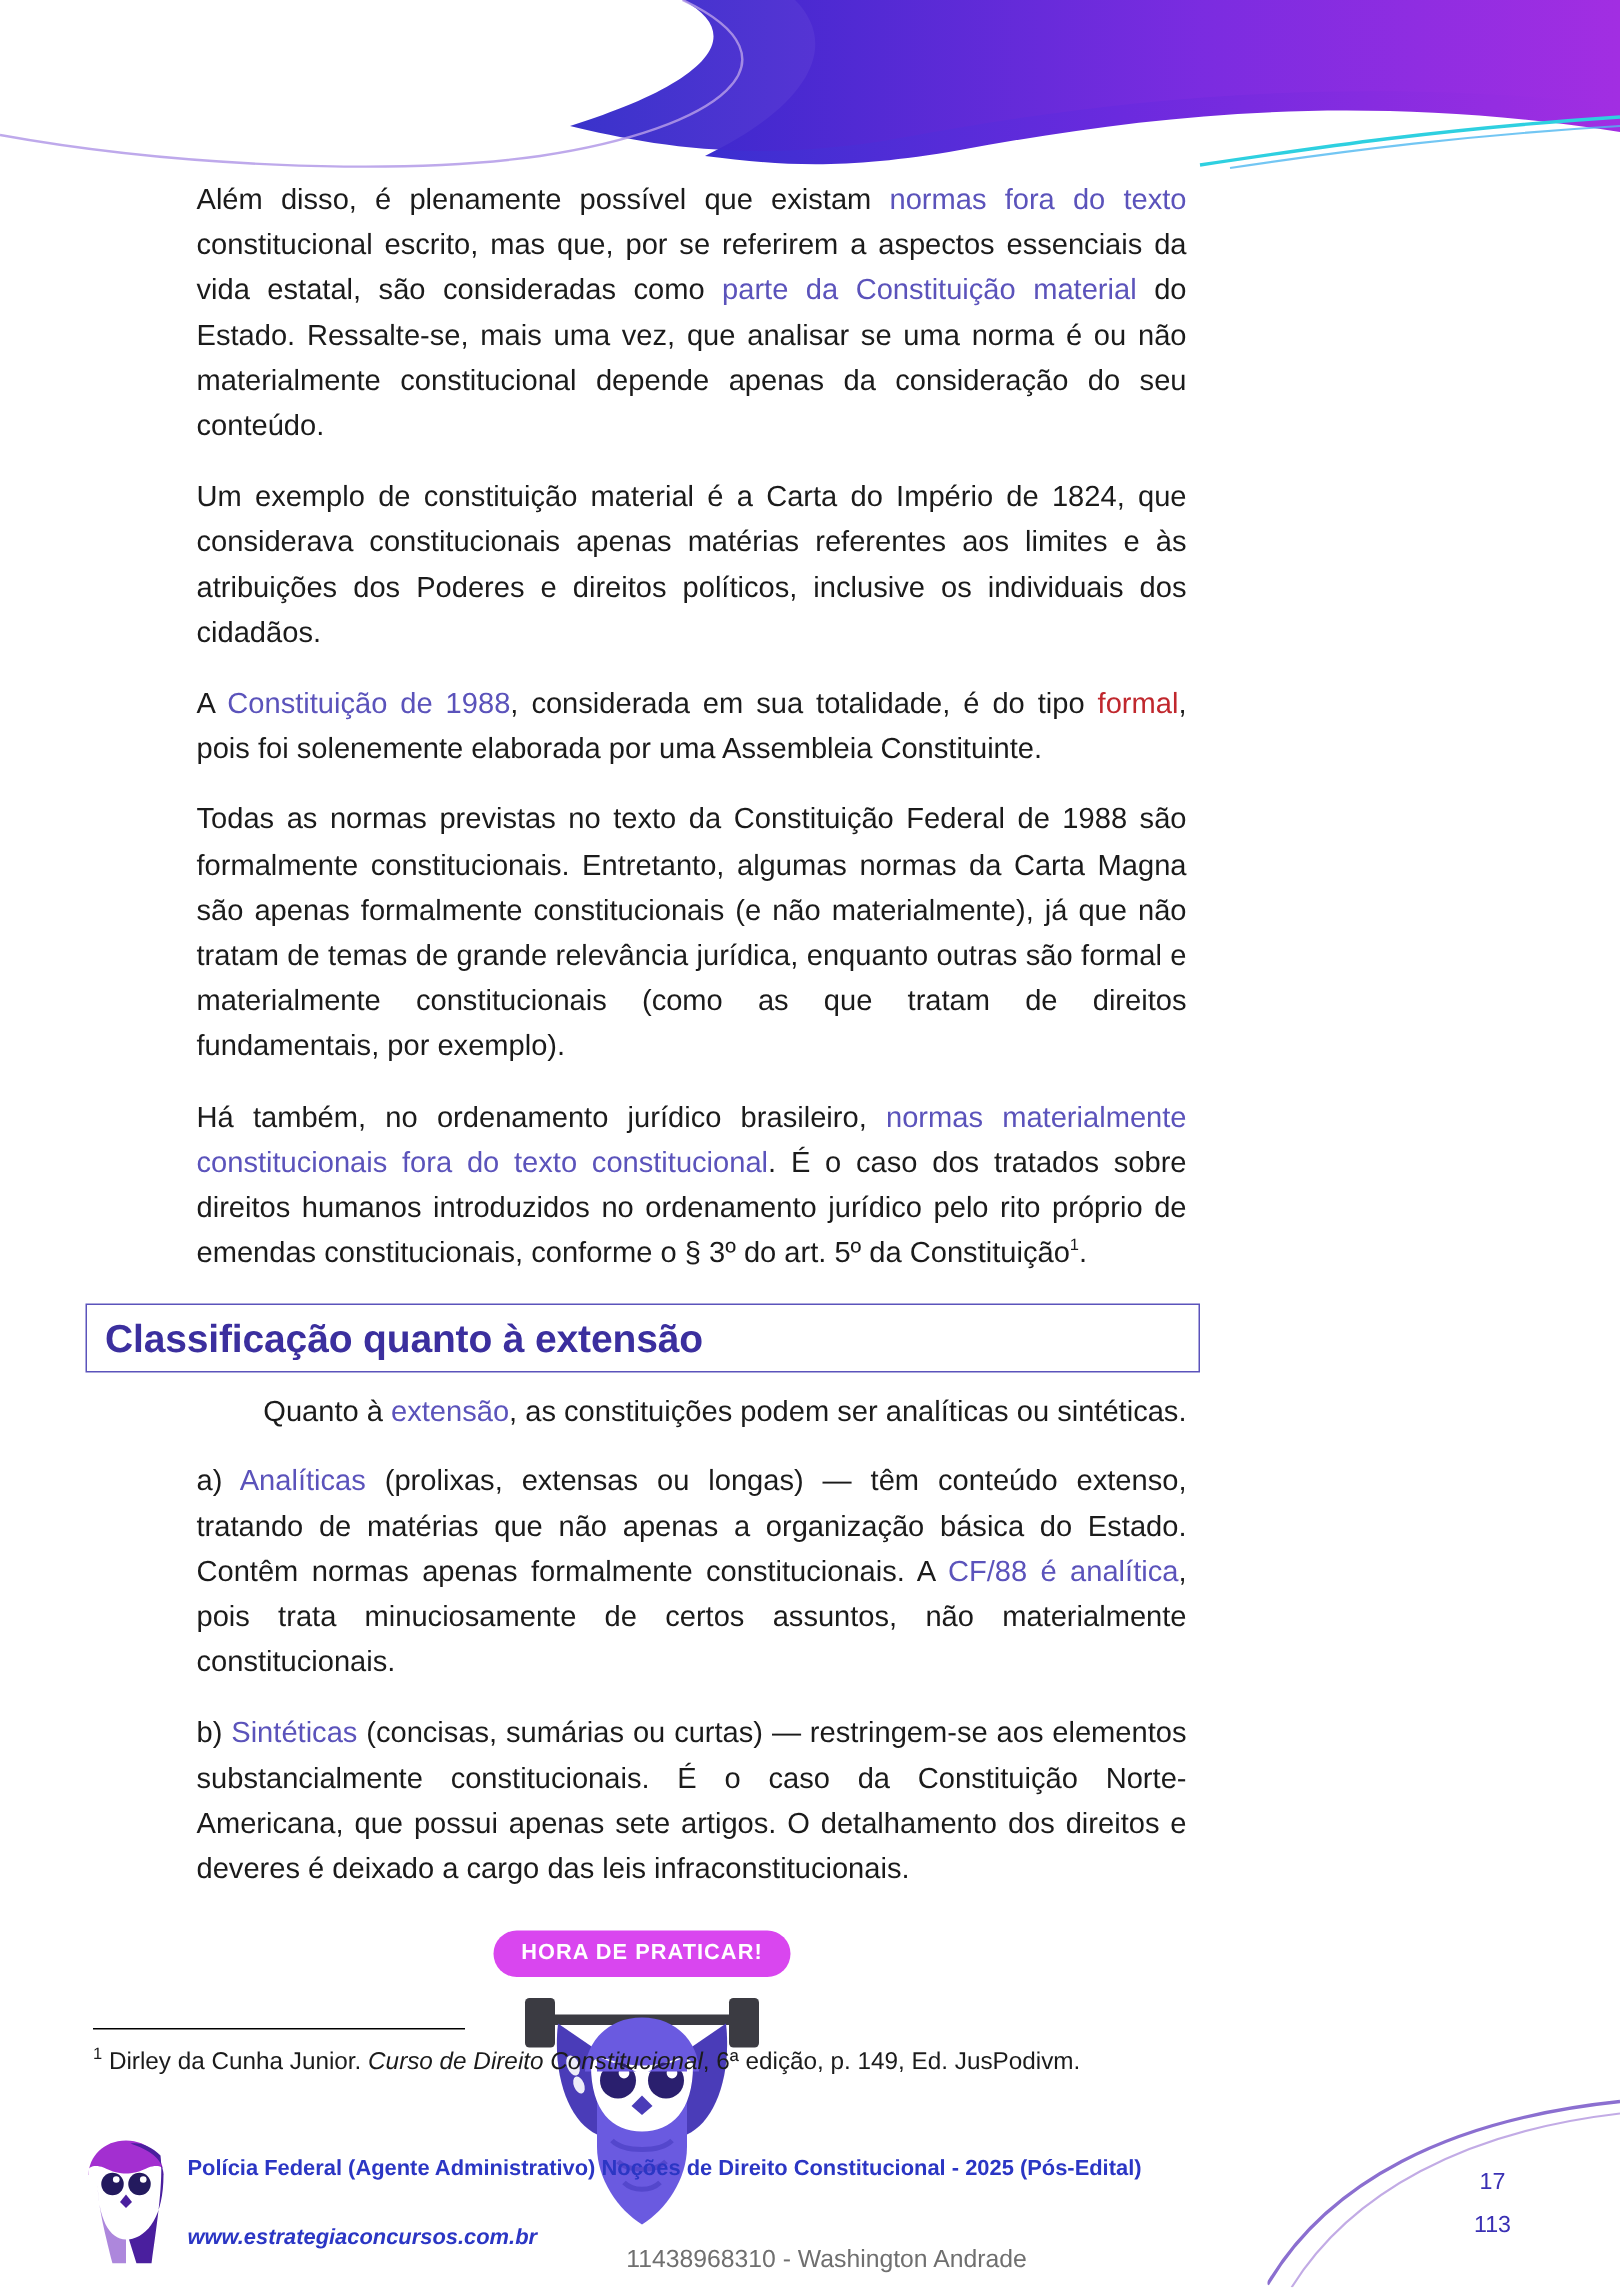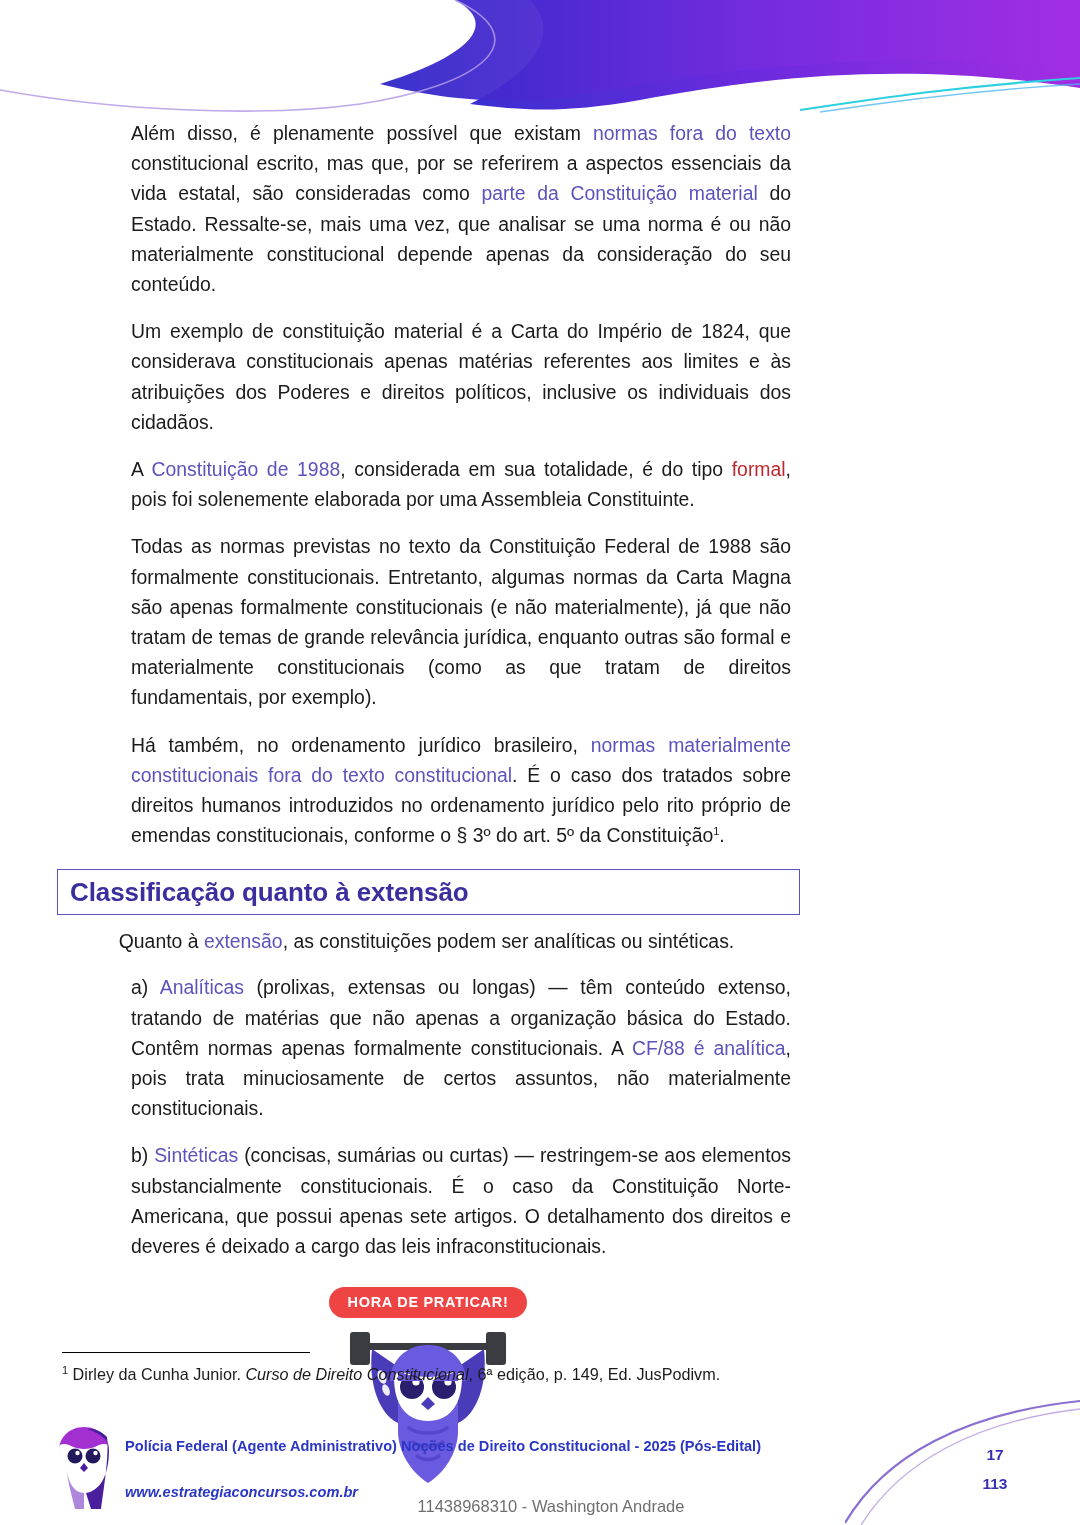--- a/index.html
+++ b/index.html
@@ -85,32 +85,32 @@
     font-weight: bold;
     color: #3b2f9e;
     letter-spacing: -0.1px;
   }
   p.lead {
     margin: 11px 0 16px 0;
     padding: 0 65px 0 62px;
     font-size: 19.4px;
     line-height: 30px;
     color: #1b1b1b;
-    text-align: center;
+    text-align: right;
   }
 
   
   .practice-wrap {
     margin-top: 26px;
     display: flex;
     flex-direction: column;
     align-items: center;
   }
   .practice-badge {
-    background: #ef4444;
+    background: #d946ef;
     color: #ffffff;
     font-size: 14.5px;
     font-weight: bold;
     letter-spacing: 0.7px;
     padding: 7px 19px 8px 19px;
     border-radius: 16px;
     display: inline-block;
   }
   .owl-figure { margin-top: 9px; }
 
@@ -173,21 +173,20 @@
   }
   .page-numbers {
     position: absolute;
     left: 960px;
     top: 1440px;
     width: 70px;
     text-align: center;
     color: #3a30b4;
     font-size: 15.5px;
     line-height: 1.9;
-    font-weight: bold;
   }
   .watermark {
     position: absolute;
     left: 0;
     top: 1497px;
     width: 1080px;
     text-align: center;
     font-size: 16.5px;
     color: #6f6f6f;
     margin-left: 11px;

